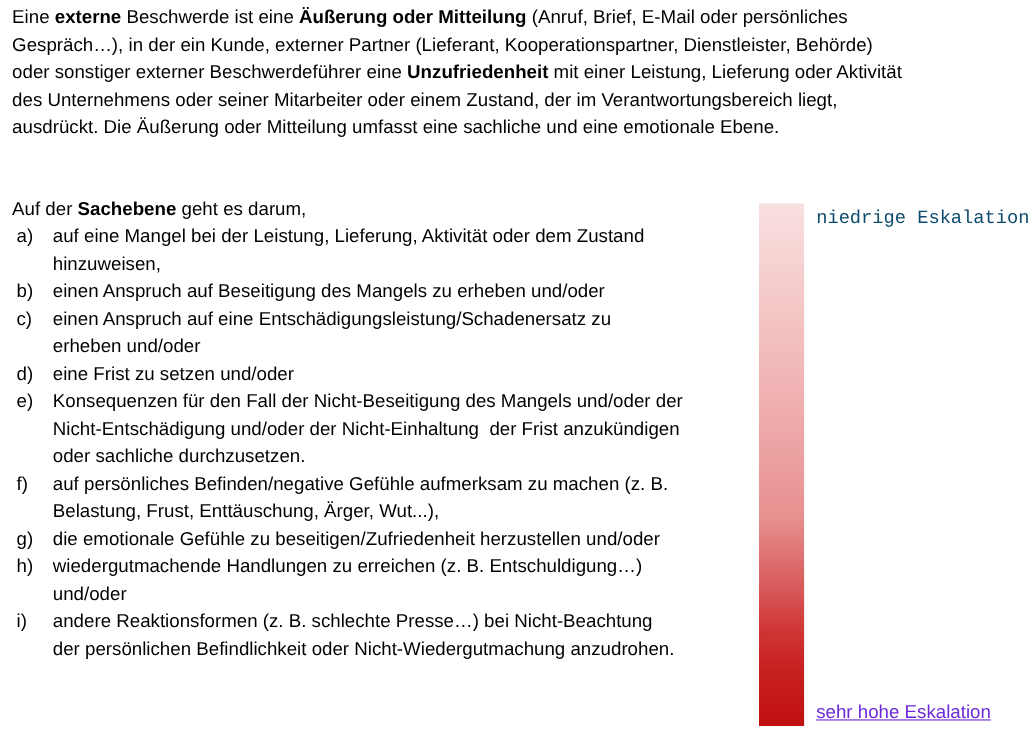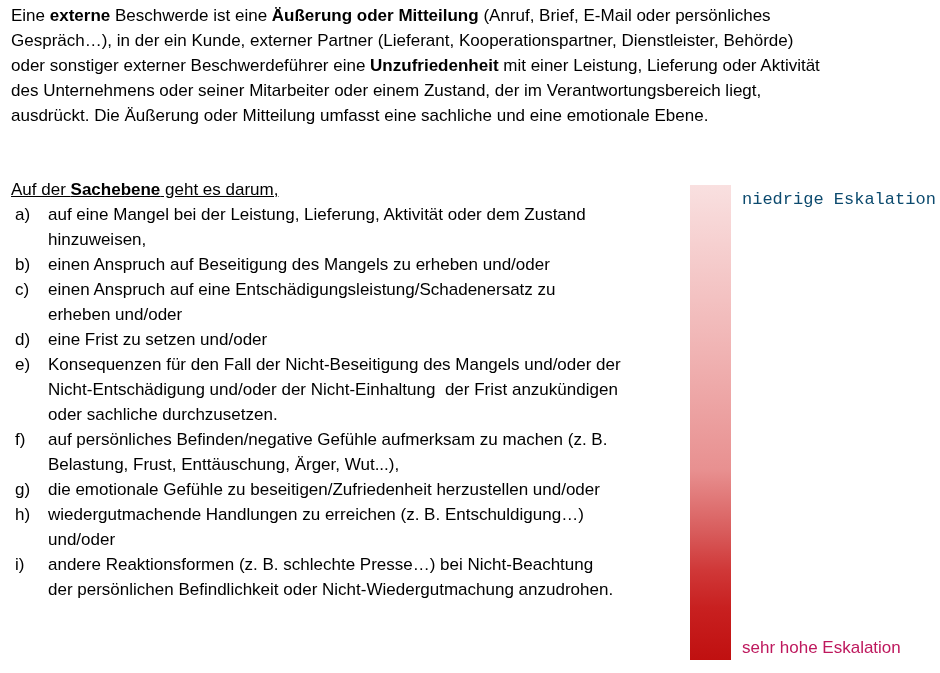--- a/index.html
+++ b/index.html
@@ -24,21 +24,20 @@
     white-space: pre-wrap;
   }
   .body-col {
     position: absolute;
     left: 11px;
     top: 177px;
     width: 668px;
   }
   .lead {
     white-space: nowrap;
-    text-decoration: underline;
   }
   .lead.second {
     margin-top: 16px;
   }
   .li {
     display: flex;
     align-items: flex-start;
   }
   .marker {
     flex: 0 0 37px;
@@ -122,13 +121,13 @@
   <div class="li">
     <span class="marker">i)</span>
     <span class="txt">andere Reaktionsformen (z. B. schlechte Presse…) bei Nicht-Beachtung
 der persönlichen Befindlichkeit oder Nicht-Wiedergutmachung anzudrohen.</span>
   </div>
 
 </div>
 
 <div class="esc-bar" style="background: linear-gradient(rgb(249, 224, 224) 0%, rgb(240, 178, 178) 36%, rgb(232, 144, 144) 60%, rgb(216, 92, 92) 73%, rgb(208, 56, 56) 81%, rgb(200, 32, 32) 89%, rgb(192, 16, 16) 100%);"></div>
 <div class="esc-label top" style="color: #0c4a6e; font-family: Liberation Mono, monospace;">niedrige Eskalation</div>
-<div class="esc-label bottom" style="color: #be185d;">sehr hohe Eskalation</div>
+<div class="esc-label bottom" style="color: #6d28d9; text-decoration: underline;">sehr hohe Eskalation</div>
 
 </body></html>

